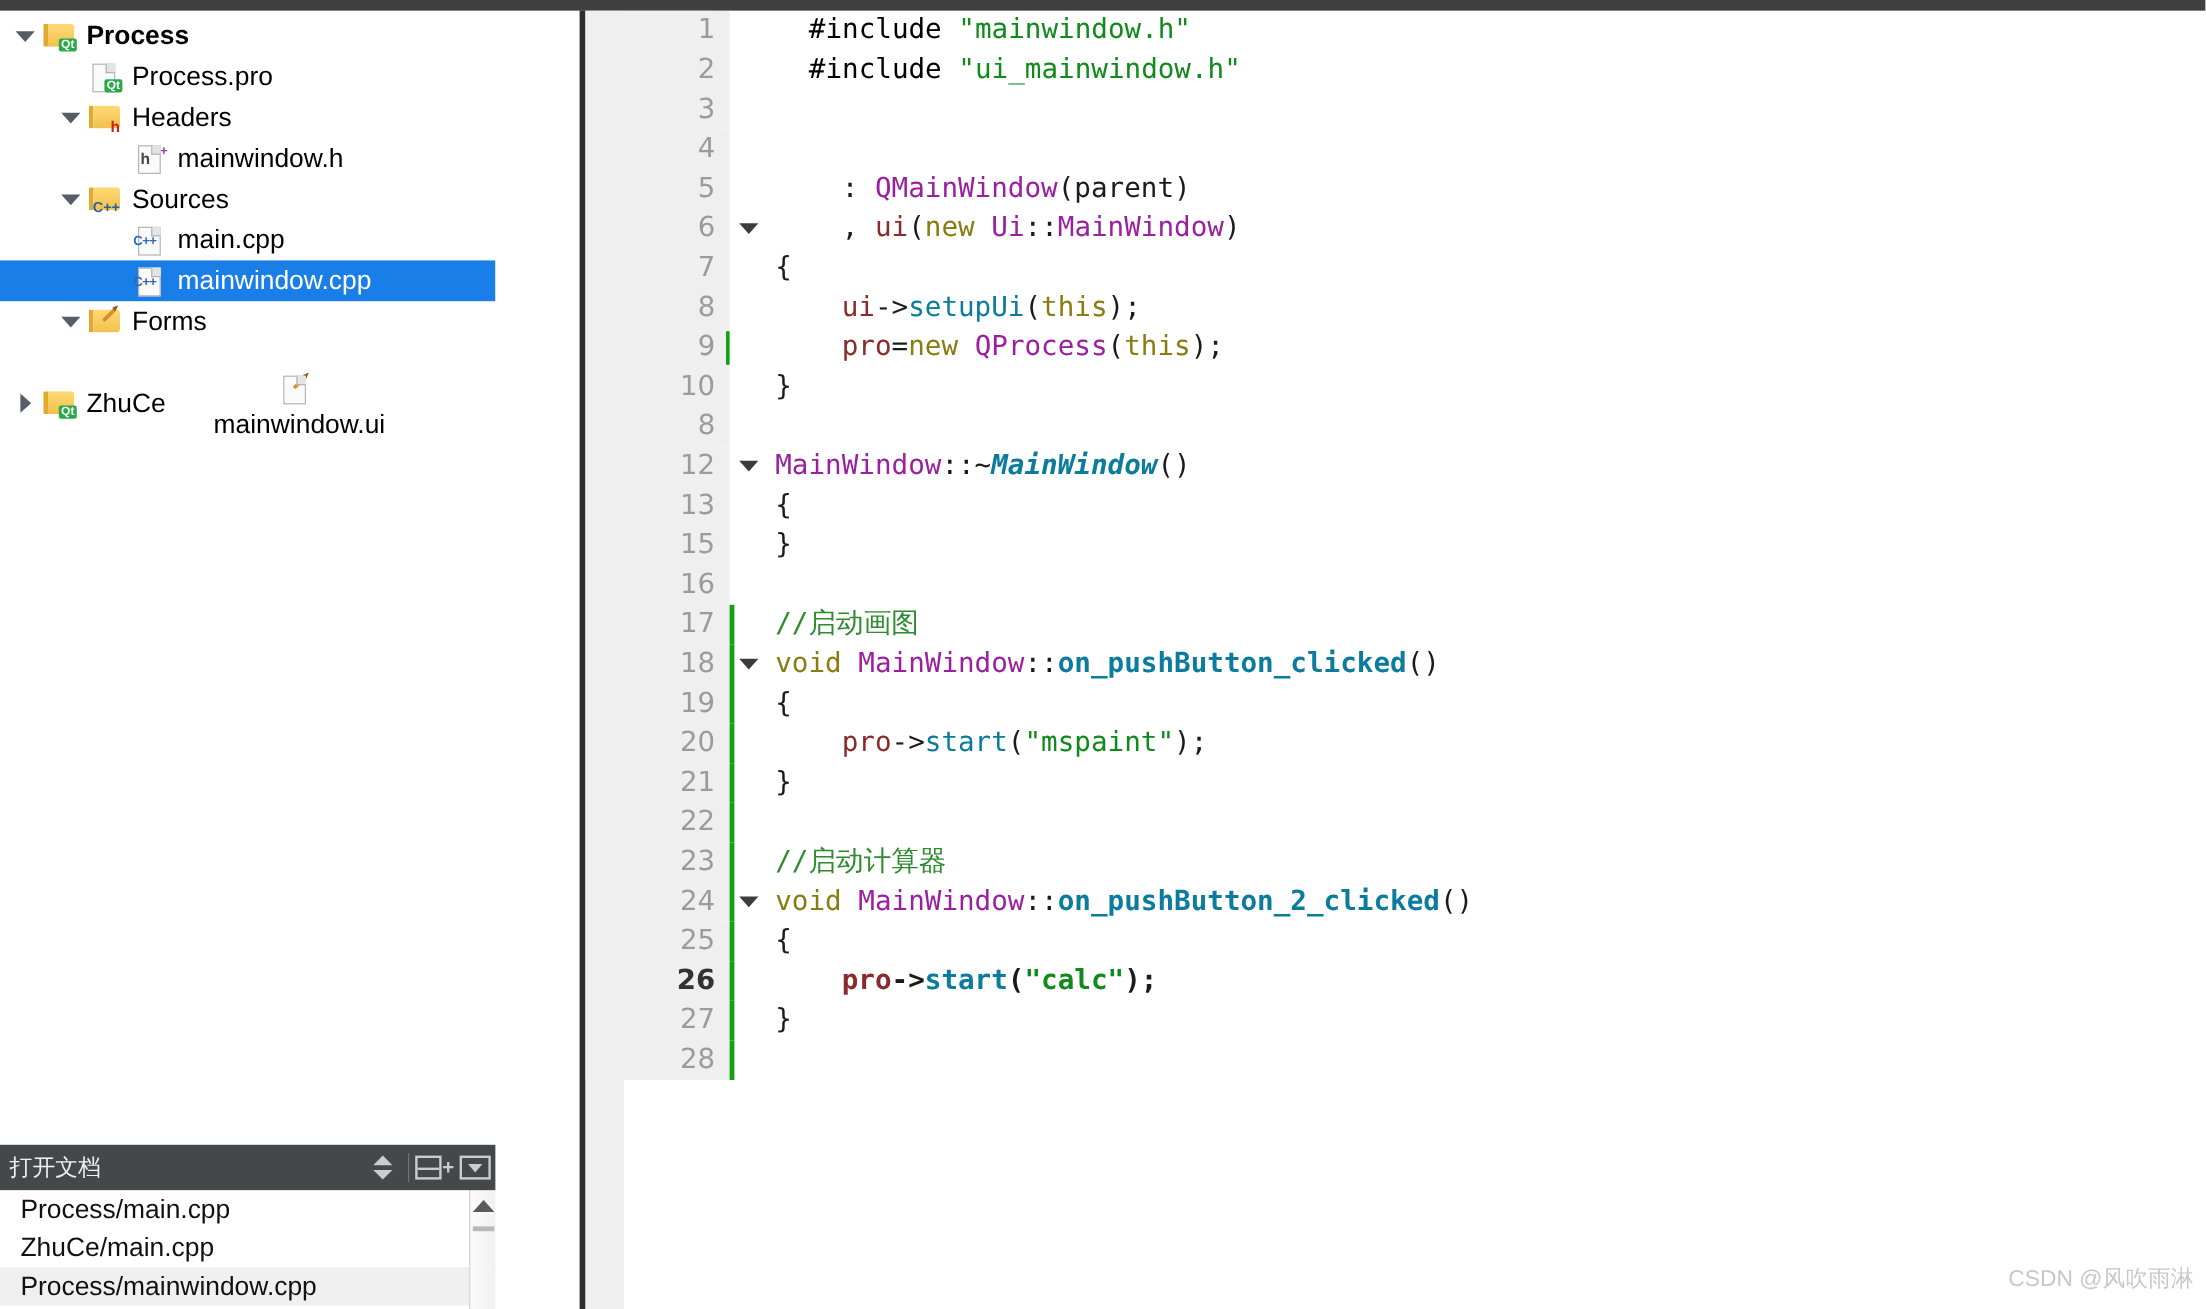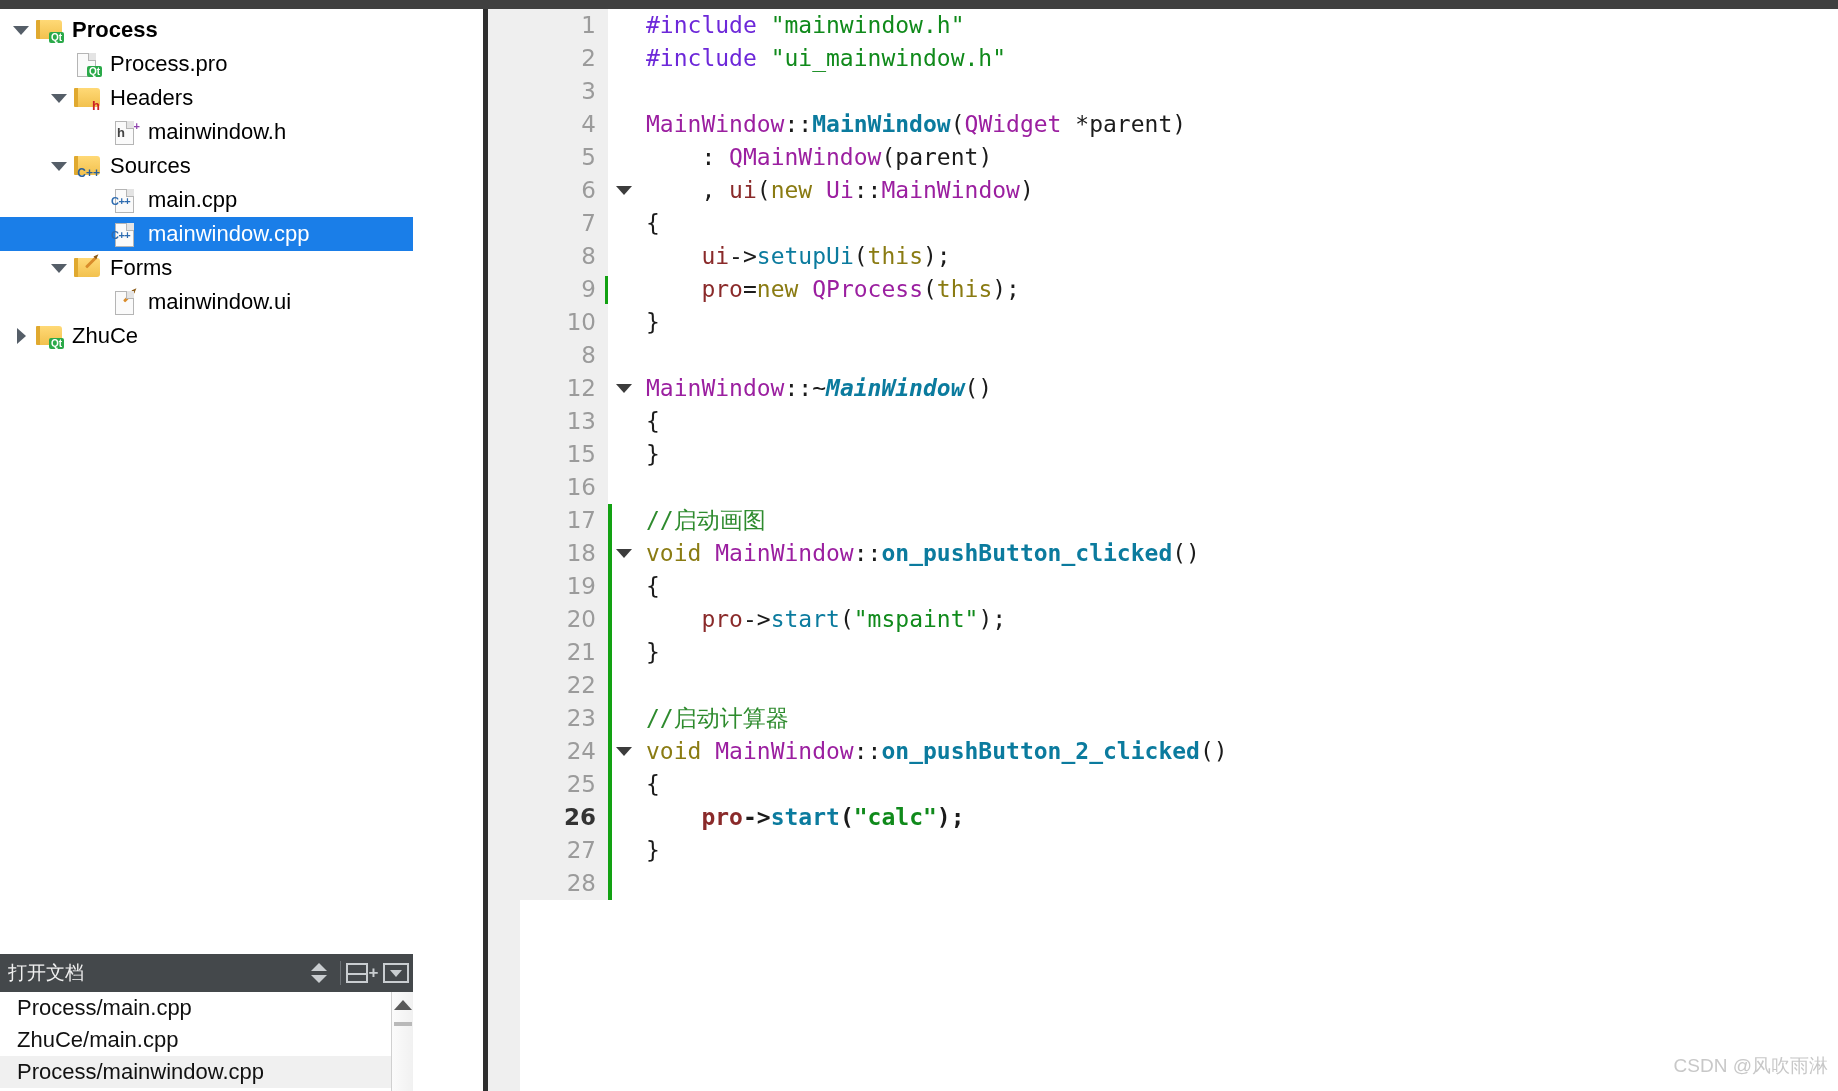--- a/index.html
+++ b/index.html
@@ -209,21 +209,21 @@
     display: flex; align-items: center;
   }
   .fold i {
     width: 0; height: 0; border-left: 8px solid transparent;
     border-right: 8px solid transparent; border-top: 9px solid #3c3c3c;
   }
   .code-text {
     position: absolute; left: 158px; top: 0; height: 33px;
   }
   
-  .t-pre   { color: #6d28d9; }
+  .t-pre   { color: #000000; margin-left: 28px; }
   .t-str   { color: #108a1b; }
   .t-cls   { color: #9b1fa0; }
   .t-fn    { color: #0b7b9e; font-weight: bold; }
   .t-fnit  { color: #0b7b9e; font-weight: bold; font-style: italic; }
   .t-kw    { color: #8a7b12; }
   .t-var   { color: #8a2a2a; }
   .t-punct { color: #1b1b1b; }
   .t-cmt   { color: #2e8b2e; }
   .t-meth  { color: #0b7b9e; }
   .t-plain { color: #1b1b1b; }
@@ -304,21 +304,21 @@
         </div>
         <div class="tree-row" style="padding-left: 46px;">
           <span class="twisty">
             <i></i>
           </span>
           <span class="ico folder">
             <span class="pencil"></span>
           </span>
           <span class="tree-label">Forms</span>
         </div>
-        <div class="tree-row" style="padding-left: 84px;">
+        <div class="tree-row" style="padding-left: 84px; flex-direction: column;">
           <span class="twisty"></span>
           <span class="ico file">
             <span class="pencil"></span>
           </span>
           <span class="tree-label">mainwindow.ui</span>
         </div>
         <div class="tree-row" style="padding-left: 8px;">
           <span class="twisty">
             <i class="closed"></i>
           </span>
@@ -363,21 +363,21 @@
 
   <div class="splitter"></div>
   <div class="splitter-bar"></div>
 
   <div class="editor">
     <div class="gutter"></div>
     <div class="code-rows" id="code-rows">
         <div class="row"><div class="gutter-bg"></div><div class="lineno">1</div><div class="code-text"><span class="t-pre">#include </span><span class="t-str">"mainwindow.h"</span></div></div>
         <div class="row"><div class="gutter-bg"></div><div class="lineno">2</div><div class="code-text"><span class="t-pre">#include </span><span class="t-str">"ui_mainwindow.h"</span></div></div>
         <div class="row"><div class="gutter-bg"></div><div class="lineno">3</div><div class="code-text"></div></div>
-        <div class="row"><div class="gutter-bg"></div><div class="lineno">4</div><div class="code-text"><span class="t-cls">MainWindow</span><span class="t-punct">::</span><span class="t-fn">MainWindow</span><span class="t-punct">(</span><span class="t-cls">QWidget</span><span class="t-punct"> *</span><span class="t-plain">parent</span><span class="t-punct">)</span></div></div>
+        <div class="row"><div class="gutter-bg"></div><div class="lineno">4</div></div>
         <div class="row"><div class="gutter-bg"></div><div class="lineno">5</div><div class="code-text"><span class="t-punct">    : </span><span class="t-cls">QMainWindow</span><span class="t-punct">(</span><span class="t-plain">parent</span><span class="t-punct">)</span></div></div>
         <div class="row"><div class="gutter-bg"></div><div class="lineno">6</div><div class="fold"><i></i></div><div class="code-text"><span class="t-punct">    , </span><span class="t-var">ui</span><span class="t-punct">(</span><span class="t-kw">new</span><span class="t-plain"> </span><span class="t-cls">Ui</span><span class="t-punct">::</span><span class="t-cls">MainWindow</span><span class="t-punct">)</span></div></div>
         <div class="row"><div class="gutter-bg"></div><div class="lineno">7</div><div class="code-text"><span class="t-punct">{</span></div></div>
         <div class="row"><div class="gutter-bg"></div><div class="lineno">8</div><div class="code-text"><span class="t-plain">    </span><span class="t-var">ui</span><span class="t-punct">-&gt;</span><span class="t-meth">setupUi</span><span class="t-punct">(</span><span class="t-kw">this</span><span class="t-punct">);</span></div></div>
         <div class="row"><div class="gutter-bg"></div><div class="lineno">9</div><div class="cursor-bar"></div><div class="code-text"><span class="t-plain">    </span><span class="t-var">pro</span><span class="t-punct">=</span><span class="t-kw">new</span><span class="t-plain"> </span><span class="t-cls">QProcess</span><span class="t-punct">(</span><span class="t-kw">this</span><span class="t-punct">);</span></div></div>
         <div class="row"><div class="gutter-bg"></div><div class="lineno">10</div><div class="code-text"><span class="t-punct">}</span></div></div>
         <div class="row"><div class="gutter-bg"></div><div class="lineno">8</div><div class="code-text"></div></div>
         <div class="row"><div class="gutter-bg"></div><div class="lineno">12</div><div class="fold"><i></i></div><div class="code-text"><span class="t-cls">MainWindow</span><span class="t-punct">::~</span><span class="t-fnit">MainWindow</span><span class="t-punct">()</span></div></div>
         <div class="row"><div class="gutter-bg"></div><div class="lineno">13</div><div class="code-text"><span class="t-punct">{</span></div></div>
         <div class="row"><div class="gutter-bg"></div><div class="lineno">15</div><div class="code-text"><span class="t-punct">}</span></div></div>

